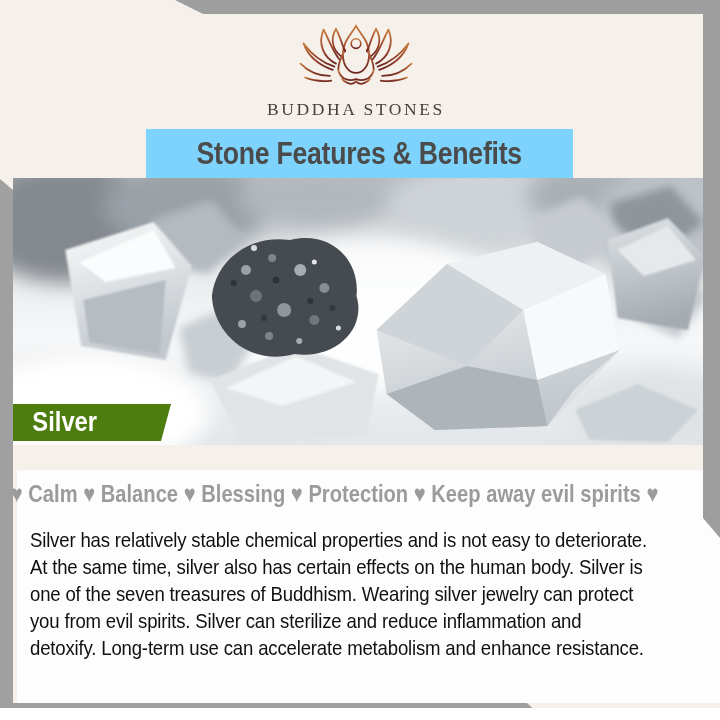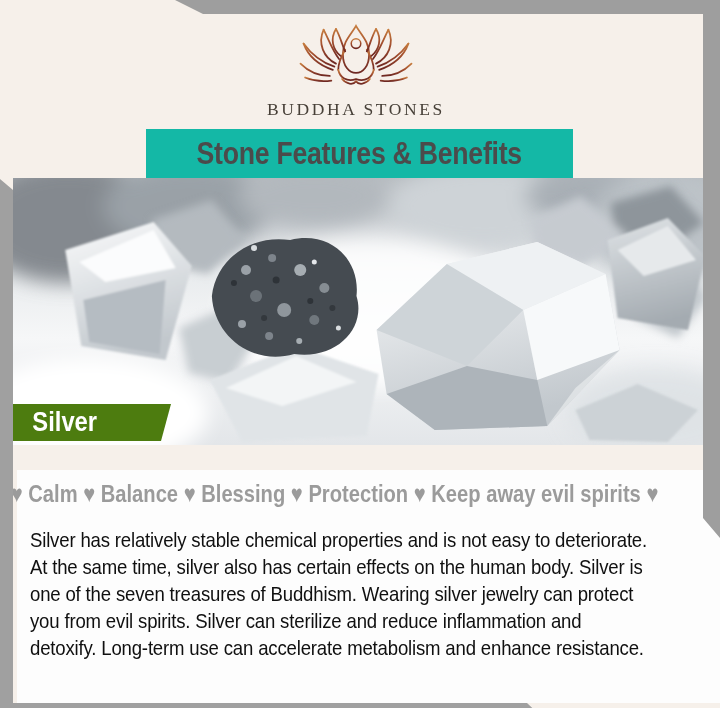--- a/index.html
+++ b/index.html
@@ -13,21 +13,21 @@
     clip-path:polygon(175px 0px,720px 0px,720px 538px,703px 518px,703px 14px,203px 14px);}
   .frame-bl{position:absolute;inset:0;background:#a0a0a0;
     clip-path:polygon(0px 179px,13px 190px,13px 703px,527px 703px,545px 720px,0px 720px);}
   
   .logo-wrap{position:absolute;left:0;top:22px;width:720px;text-align:center;transform:translateX(-4px);}
   .logo-wrap svg{display:block;margin:0 auto;}
   .brand-name{margin-top:3px;font-family:"Liberation Serif","DejaVu Serif",serif;
     font-size:17.5px;letter-spacing:2.6px;color:#474038;font-weight:500;}
   
   .header-band{position:absolute;left:146px;top:129px;width:427px;height:49px;
-    background:#14b8a6;display:flex;align-items:center;justify-content:center;}
+    background:#7dd3fc;display:flex;align-items:center;justify-content:center;}
   .header-band .title{font-size:31px;font-weight:bold;color:#4b4b4b;white-space:nowrap;
     transform:scaleX(0.86);transform-origin:center;letter-spacing:-0.3px;}
   
   .photo{position:absolute;left:13px;top:178px;width:694px;height:267px;overflow:hidden;background:#dfe3e6;}
   .photo svg{display:block;width:694px;height:267px;}
   
   .stone-label{position:absolute;left:13px;top:404px;width:158px;height:37px;background:#4d7c0f;
     clip-path:polygon(0 0,100% 0,calc(100% - 10px) 100%,0 100%);}
   .stone-label .lbl{display:block;padding-left:22px;line-height:36px;font-size:27px;font-weight:bold;
     color:#ffffff;transform:scaleX(0.88);transform-origin:left center;white-space:nowrap;}

